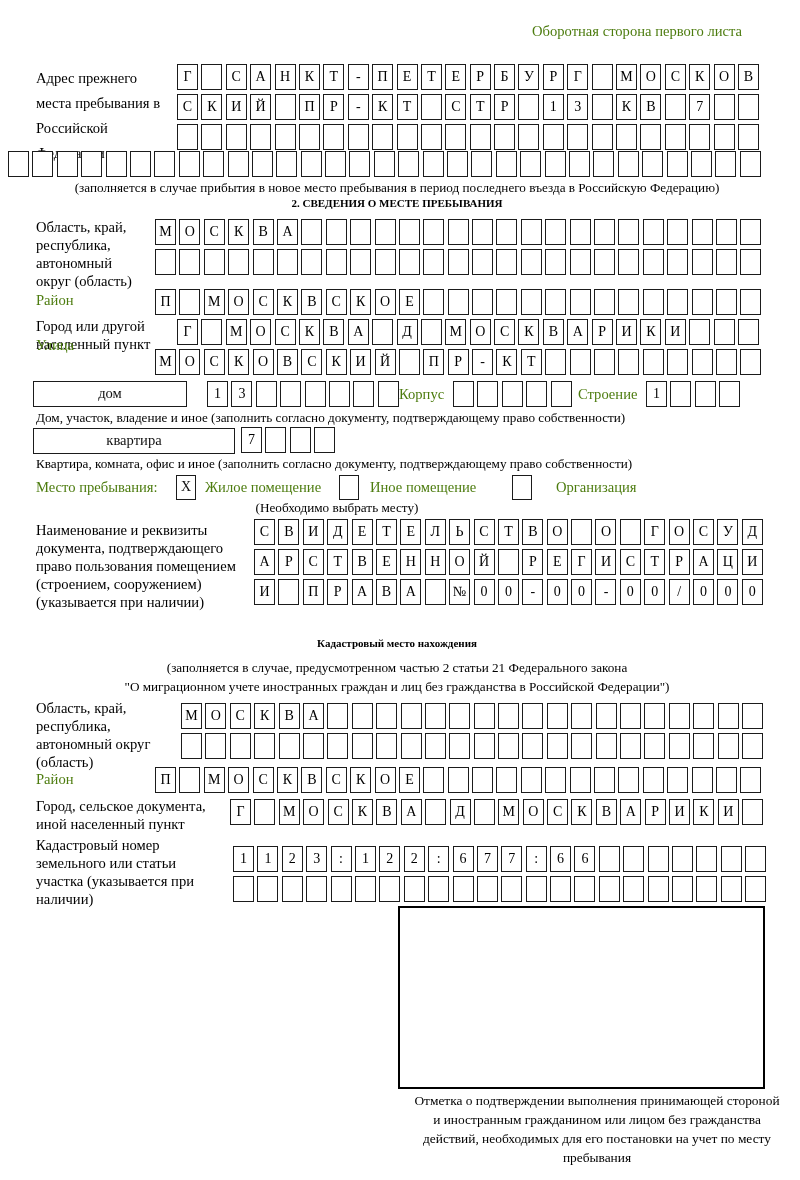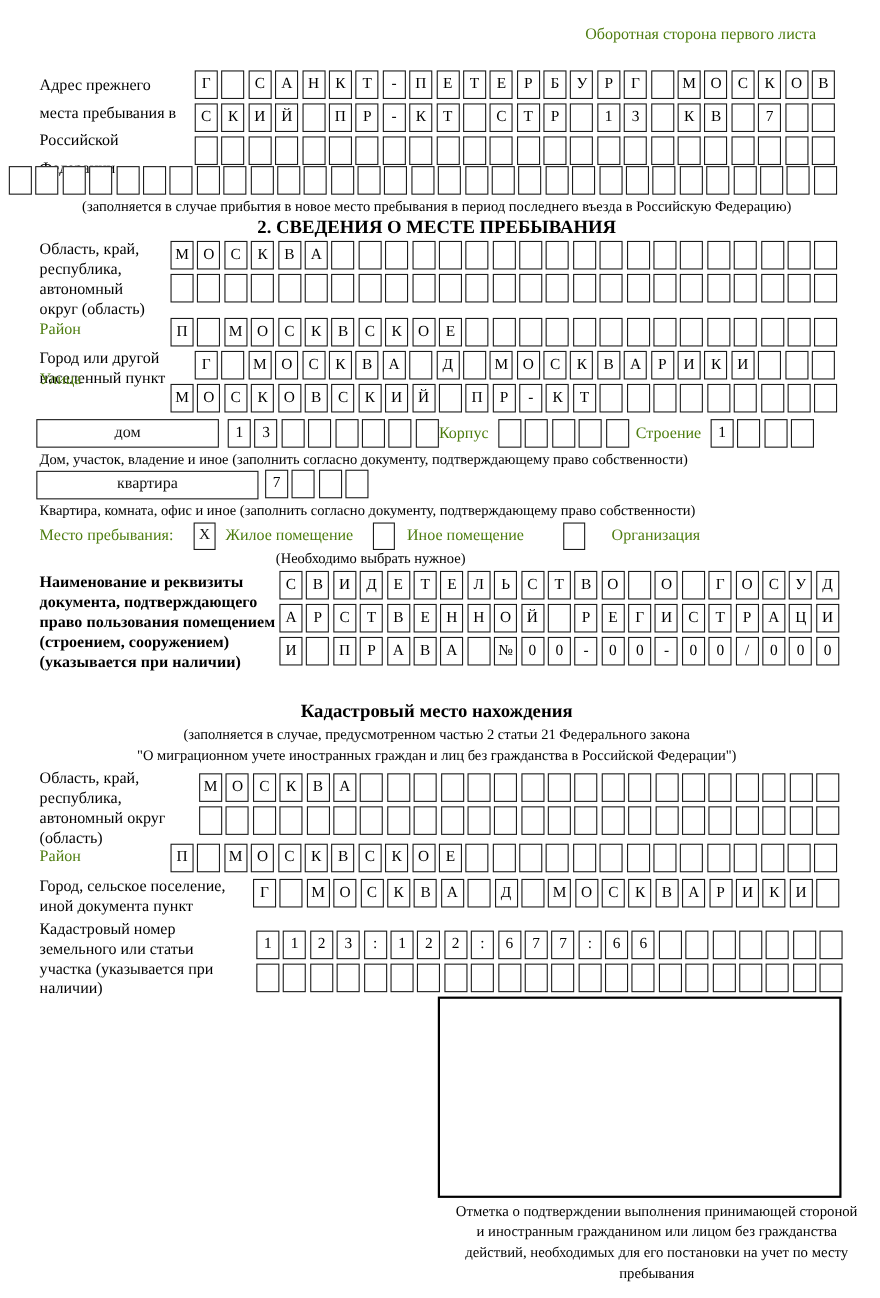--- a/index.html
+++ b/index.html
@@ -13,21 +13,21 @@
   .cell {
     flex:0 0 21px; width:21px; height:26px; box-sizing:border-box;
     border:1.6px solid #1b1b1b; background:#fff;
     font-size:14px; line-height:23px; text-align:center;
     font-family:"Liberation Serif", serif; color:#000;
   }
   .lbl { position:absolute; font-size:14.6px; line-height:18px; color:#000; }
   .lbl1 { position:absolute; font-size:14.6px; line-height:18px; white-space:nowrap; color:#4d7c0f; }
   .note { position:absolute; font-size:13.2px; color:#000; }
   .ctr { left:4px; width:786px; text-align:center; }
-  .title { position:absolute; font-weight:bold; font-size:17px; color:#000; }
+  .title { position:absolute; font-weight:bold; font-size:11px; color:#000; }
   .fieldbox {
     position:absolute; height:26px; box-sizing:border-box;
     border:1.8px solid #1b1b1b; text-align:center;
     font-size:14.6px; line-height:23px; background:#fff;
   }
   .chk {
     position:absolute; width:20px; height:25px; box-sizing:border-box;
     border:1.7px solid #1b1b1b; text-align:center;
     font-size:14px; line-height:22px; background:#fff;
   }
@@ -289,21 +289,21 @@
     <div class="cell"></div>
     <div class="cell"></div>
     <div class="cell"></div>
     <div class="cell"></div>
     <div class="cell"></div>
     <div class="cell"></div>
     <div class="cell"></div>
     <div class="cell"></div>
   </div>
 
-<div class="fieldbox" style="left:33px; top:381px; width:166px;">дом</div>
+<div class="fieldbox" style="left:33px; top:381px; width:154px;">дом</div>
 <div class="cells" style="left:207px; top:381px;">
     <div class="cell">1</div>
     <div class="cell">3</div>
     <div class="cell"></div>
     <div class="cell"></div>
     <div class="cell"></div>
     <div class="cell"></div>
     <div class="cell"></div>
     <div class="cell"></div>
   </div>
@@ -333,23 +333,23 @@
   </div>
 <div class="note" style="left:36px; top:456px;">Квартира, комната, офис и иное (заполнить согласно документу, подтверждающему право собственности)</div>
 
 <div class="lbl1" style="left:36px; top:478px;">Место пребывания:</div>
 <div class="chk" style="left:176px; top:475px;">X</div>
 <div class="lbl1" style="left:205px; top:478px;">Жилое помещение</div>
 <div class="chk" style="left:339px; top:475px;"></div>
 <div class="lbl1" style="left:370px; top:478px;">Иное помещение</div>
 <div class="chk" style="left:512px; top:475px;"></div>
 <div class="lbl1" style="left:556px; top:478px;">Организация</div>
-<div class="note" style="left:137px; top:500px; width:400px; text-align:center;">(Необходимо выбрать нужное)</div>
-
-<div class="lbl" style="left:36px; top:521px; width:215px;font-weight:bold;">Наименование и реквизиты документа, подтверждающего право пользования помещением (строением, сооружением) (указывается при наличии)</div>
+<div class="note" style="left:137px; top:500px; width:400px; text-align:center;">(Необходимо выбрать месту)</div>
+
+<div class="lbl" style="left:36px; top:521px; width:215px;">Наименование и реквизиты документа, подтверждающего право пользования помещением (строением, сооружением) (указывается при наличии)</div>
 <div class="cells" style="left:254px; top:519px;">
     <div class="cell">С</div>
     <div class="cell">В</div>
     <div class="cell">И</div>
     <div class="cell">Д</div>
     <div class="cell">Е</div>
     <div class="cell">Т</div>
     <div class="cell">Е</div>
     <div class="cell">Л</div>
     <div class="cell">Ь</div>
@@ -493,21 +493,21 @@
     <div class="cell"></div>
     <div class="cell"></div>
     <div class="cell"></div>
     <div class="cell"></div>
     <div class="cell"></div>
     <div class="cell"></div>
     <div class="cell"></div>
     <div class="cell"></div>
   </div>
 
-<div class="lbl" style="left:36px; top:797px; width:196px;">Город, сельское поселение, иной документа пункт</div>
+<div class="lbl" style="left:36px; top:797px; width:196px;">Город, сельское документа, иной населенный пункт</div>
 <div class="cells" style="left:230px; top:799px;">
     <div class="cell">Г</div>
     <div class="cell"></div>
     <div class="cell">М</div>
     <div class="cell">О</div>
     <div class="cell">С</div>
     <div class="cell">К</div>
     <div class="cell">В</div>
     <div class="cell">А</div>
     <div class="cell"></div>

